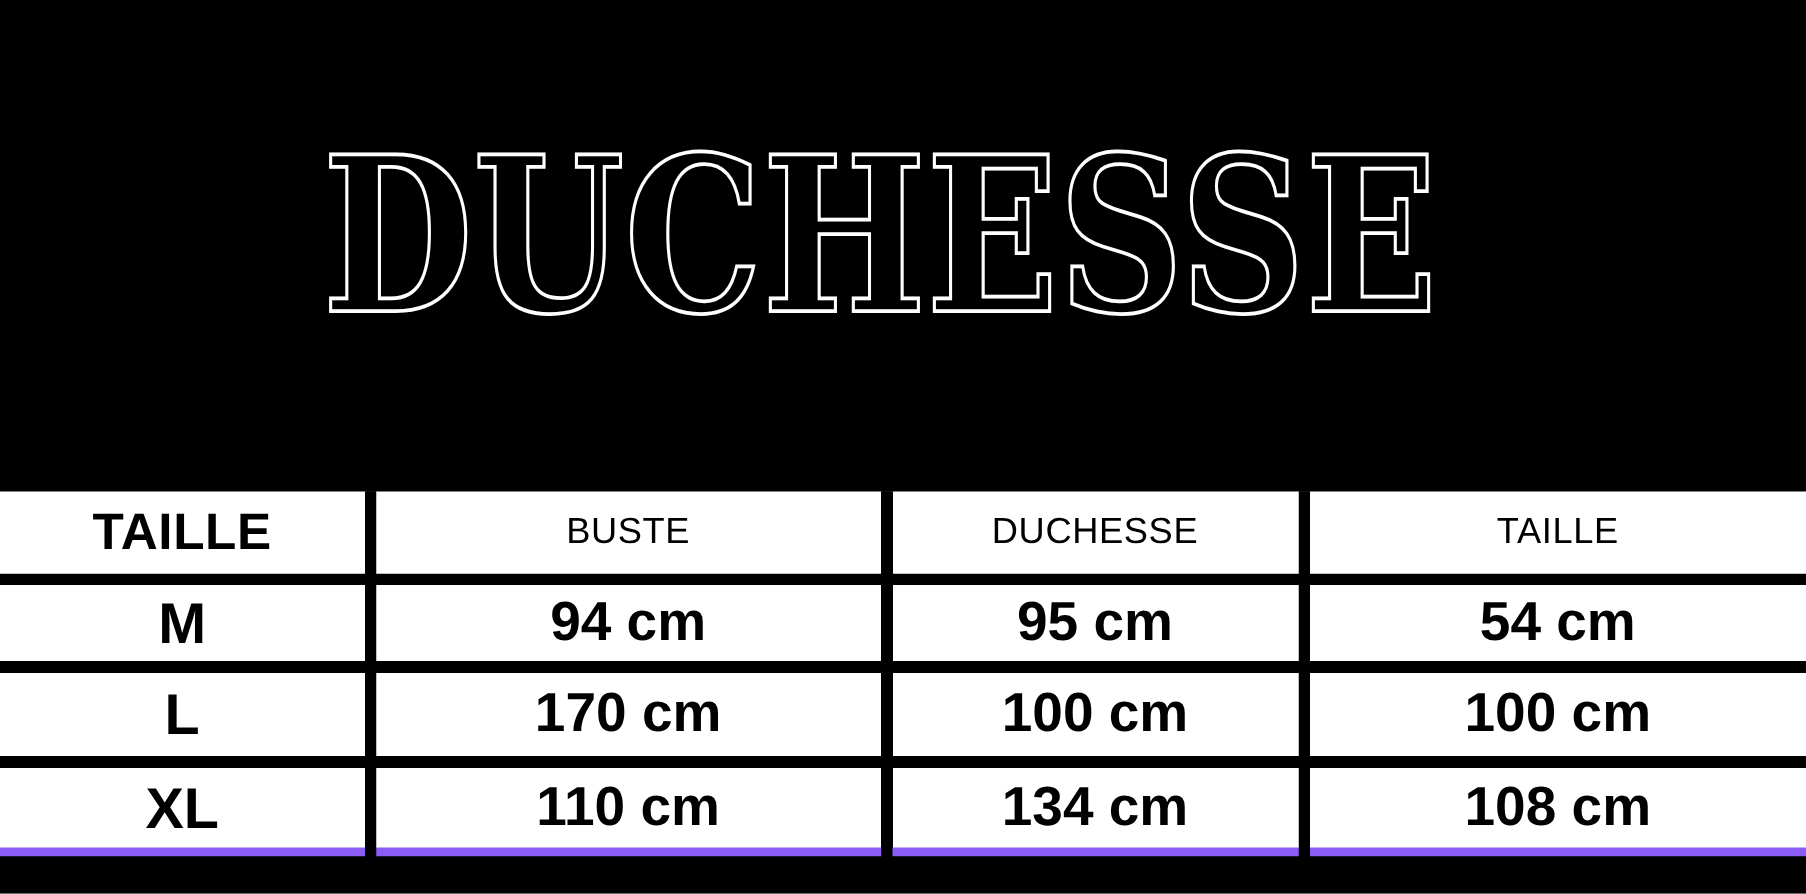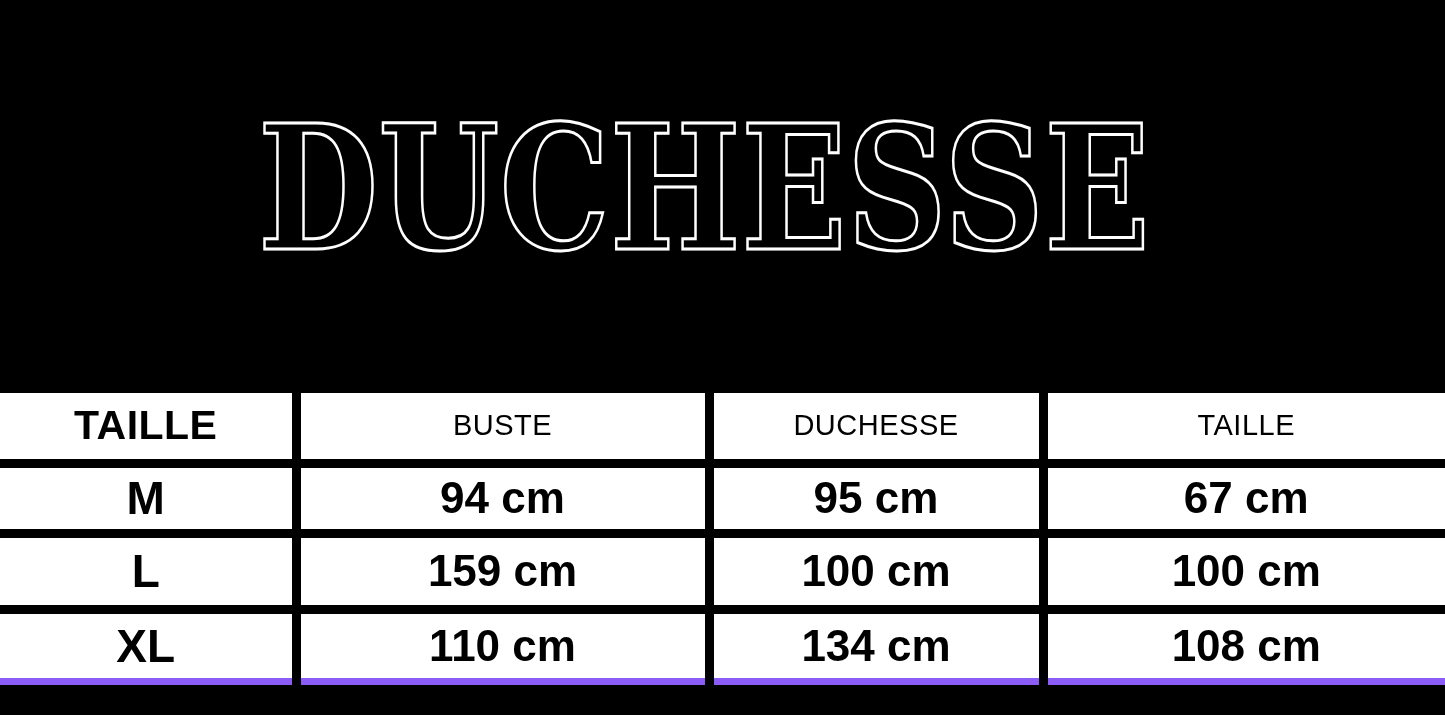--- a/index.html
+++ b/index.html
@@ -113,25 +113,25 @@
           <th class="col-head">BUSTE</th>
           <th class="col-head">DUCHESSE</th>
           <th class="col-head">TAILLE</th>
         </tr>
       </thead>
       <tbody>
         <tr class="r-m">
           <td class="size-cell">M</td>
           <td class="value-cell">94 cm</td>
           <td class="value-cell">95 cm</td>
-          <td class="value-cell">67 cm</td>
+          <td class="value-cell">54 cm</td>
         </tr>
         <tr class="r-l">
           <td class="size-cell">L</td>
-          <td class="value-cell">159 cm</td>
+          <td class="value-cell">170 cm</td>
           <td class="value-cell">100 cm</td>
           <td class="value-cell">100 cm</td>
         </tr>
         <tr class="r-xl">
           <td class="size-cell">XL</td>
           <td class="value-cell">110 cm</td>
           <td class="value-cell">134 cm</td>
           <td class="value-cell">108 cm</td>
         </tr>
       </tbody>

